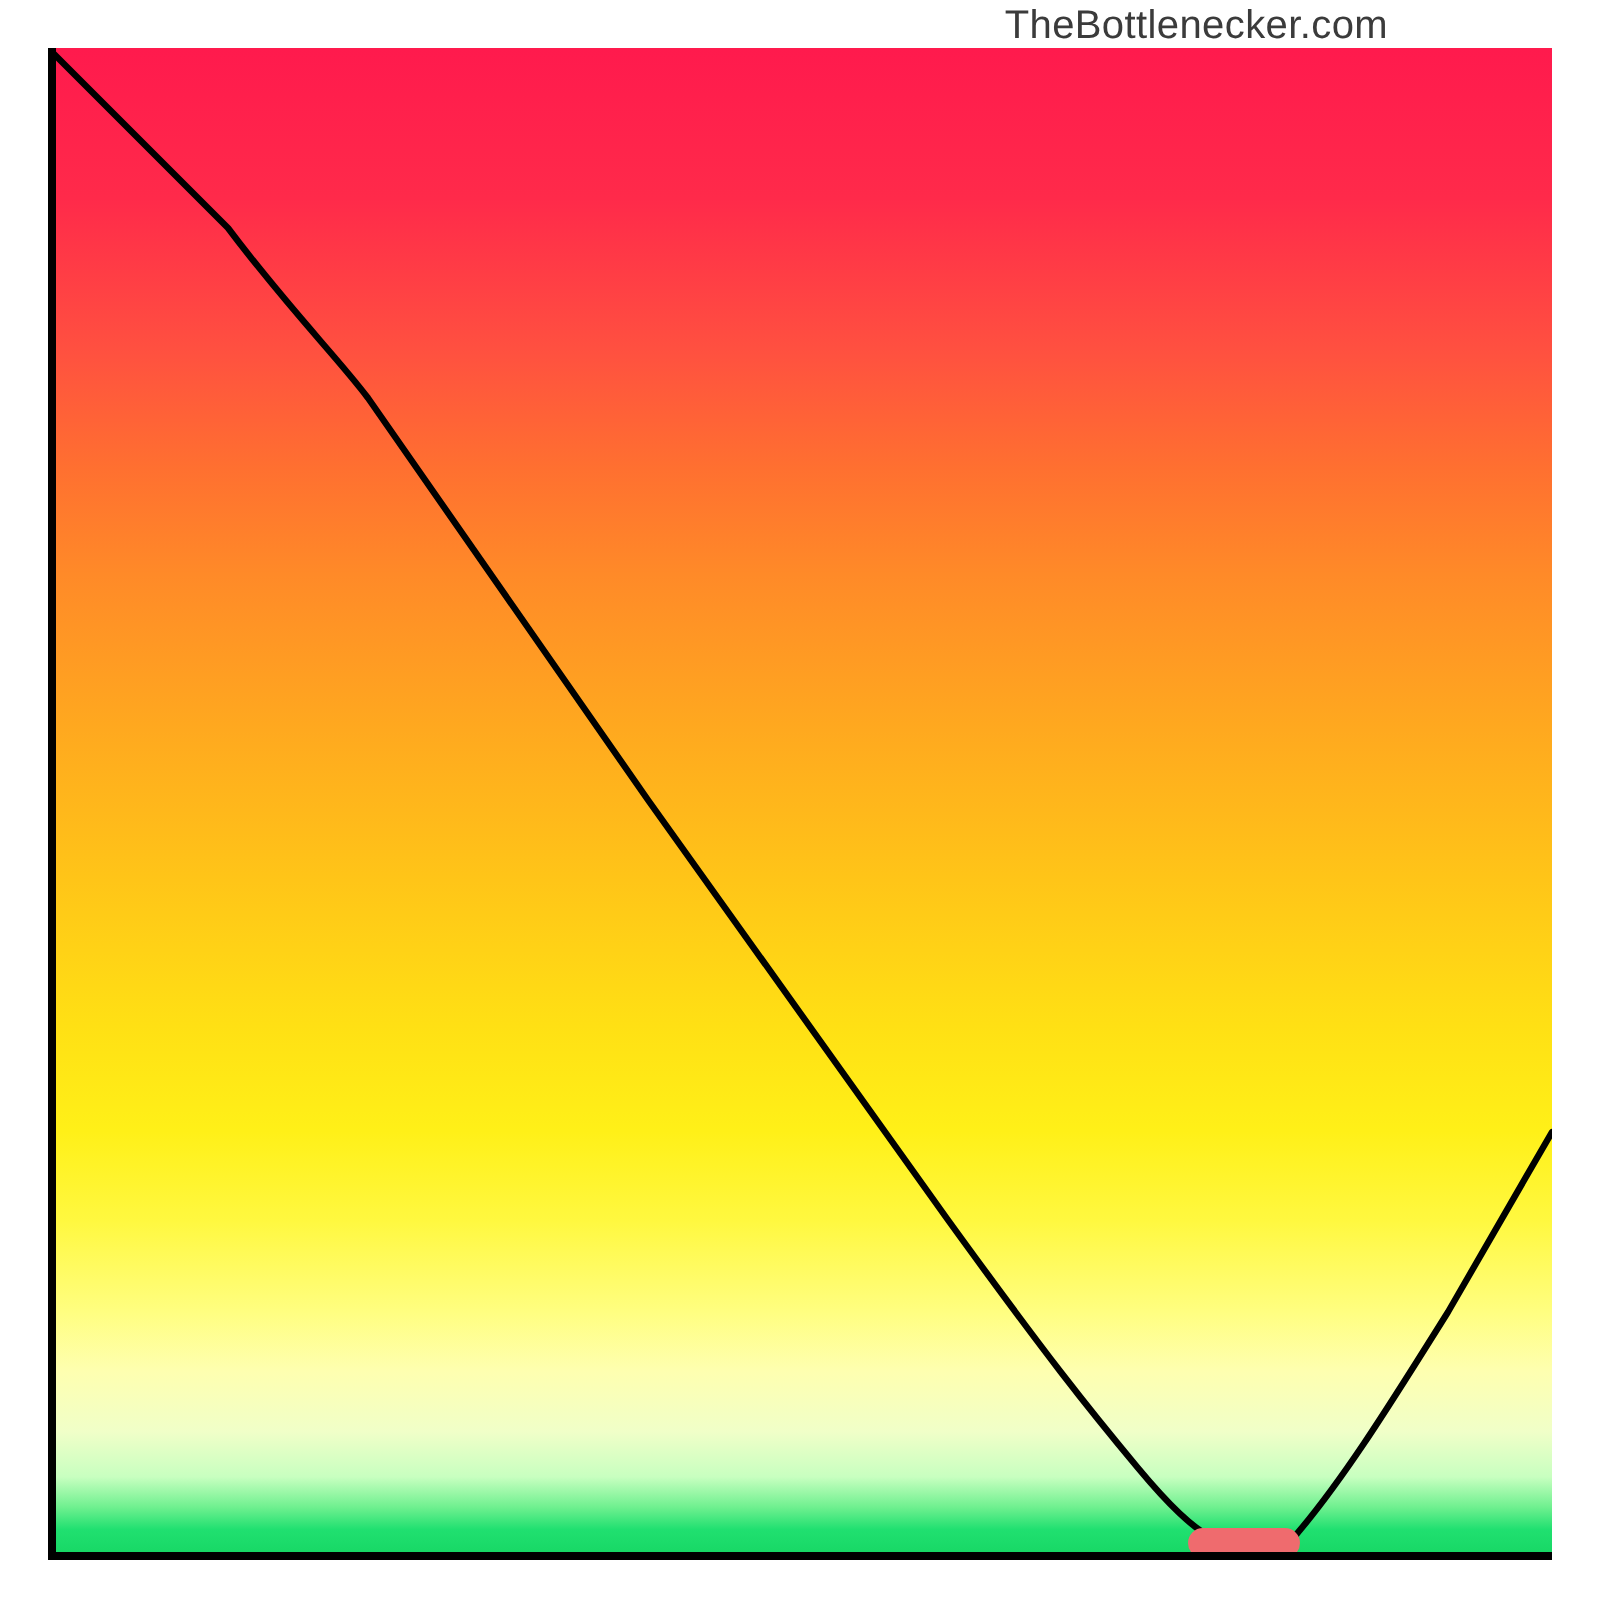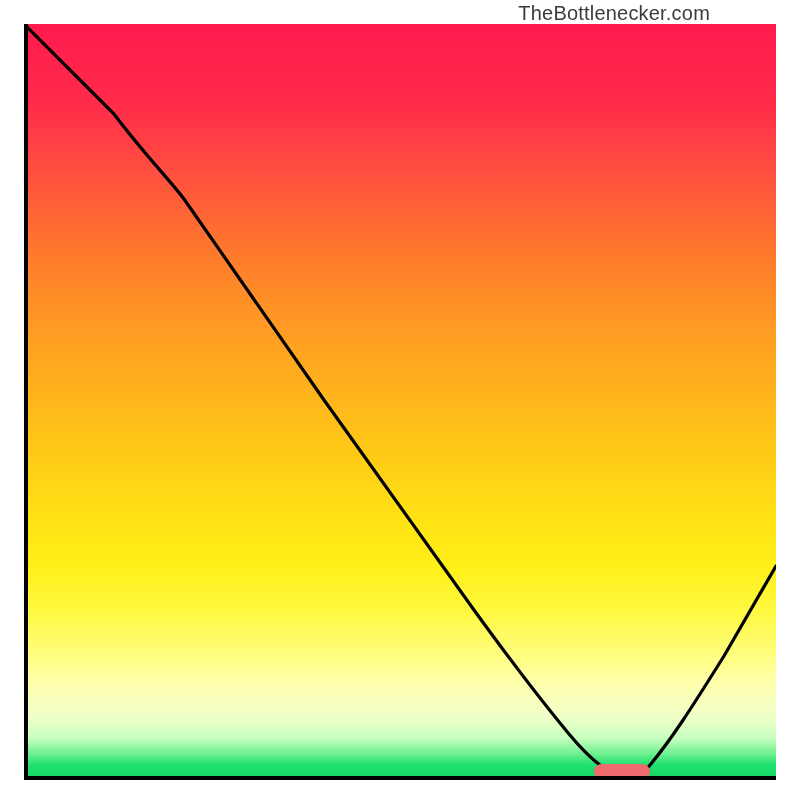--- a/index.html
+++ b/index.html
@@ -7,21 +7,20 @@
     padding: 0;
     width: 800px;
     height: 800px;
     background: #ffffff;
     overflow: hidden;
   }
   .chart-container {
     position: relative;
     width: 700px;
     height: 800px;
-    padding-left: 16px;
   }
   .plot-area {
     position: absolute;
     left: 24px;
     top: 24px;
     width: 752px;
     height: 752px;
     background: linear-gradient(to bottom,
       #ff1a4d 0%,
       #ff2a4a 10%,

